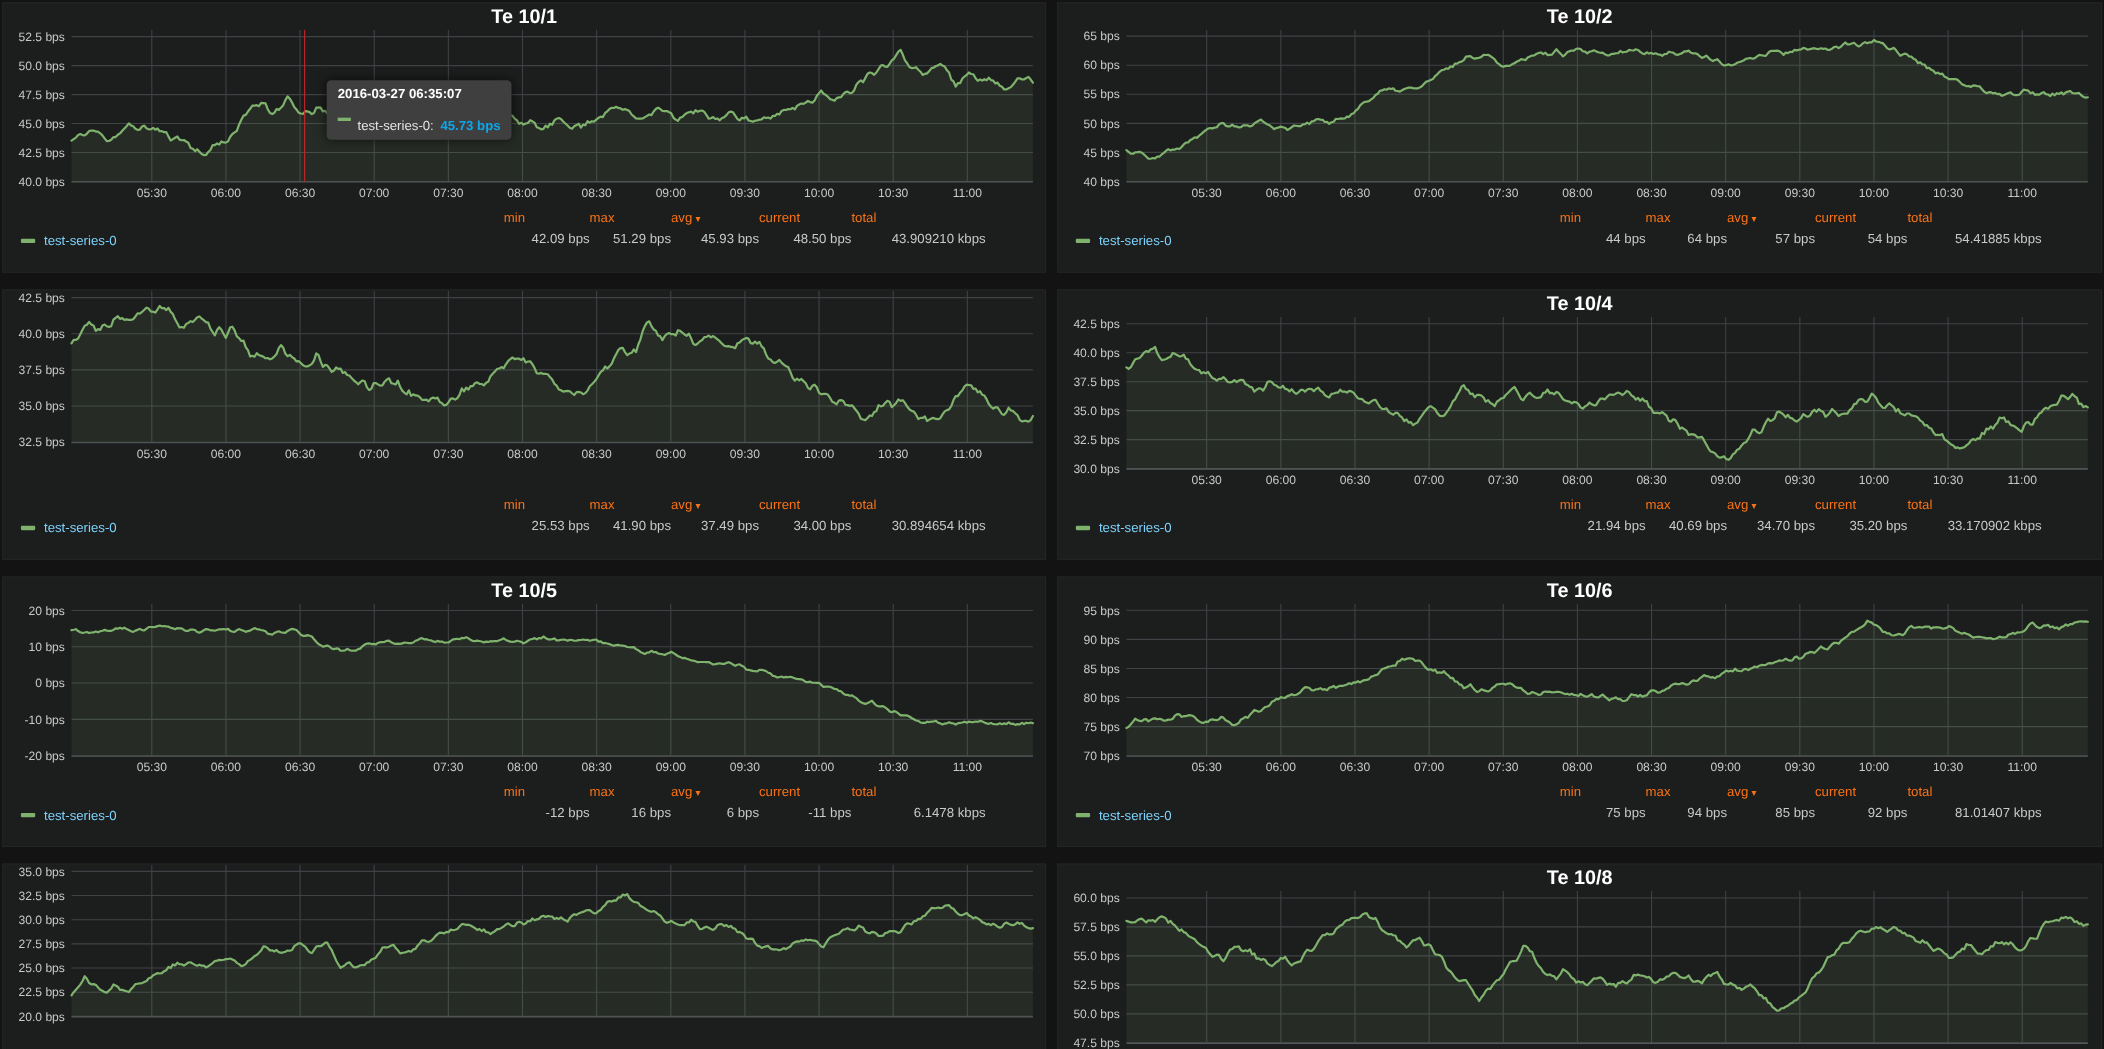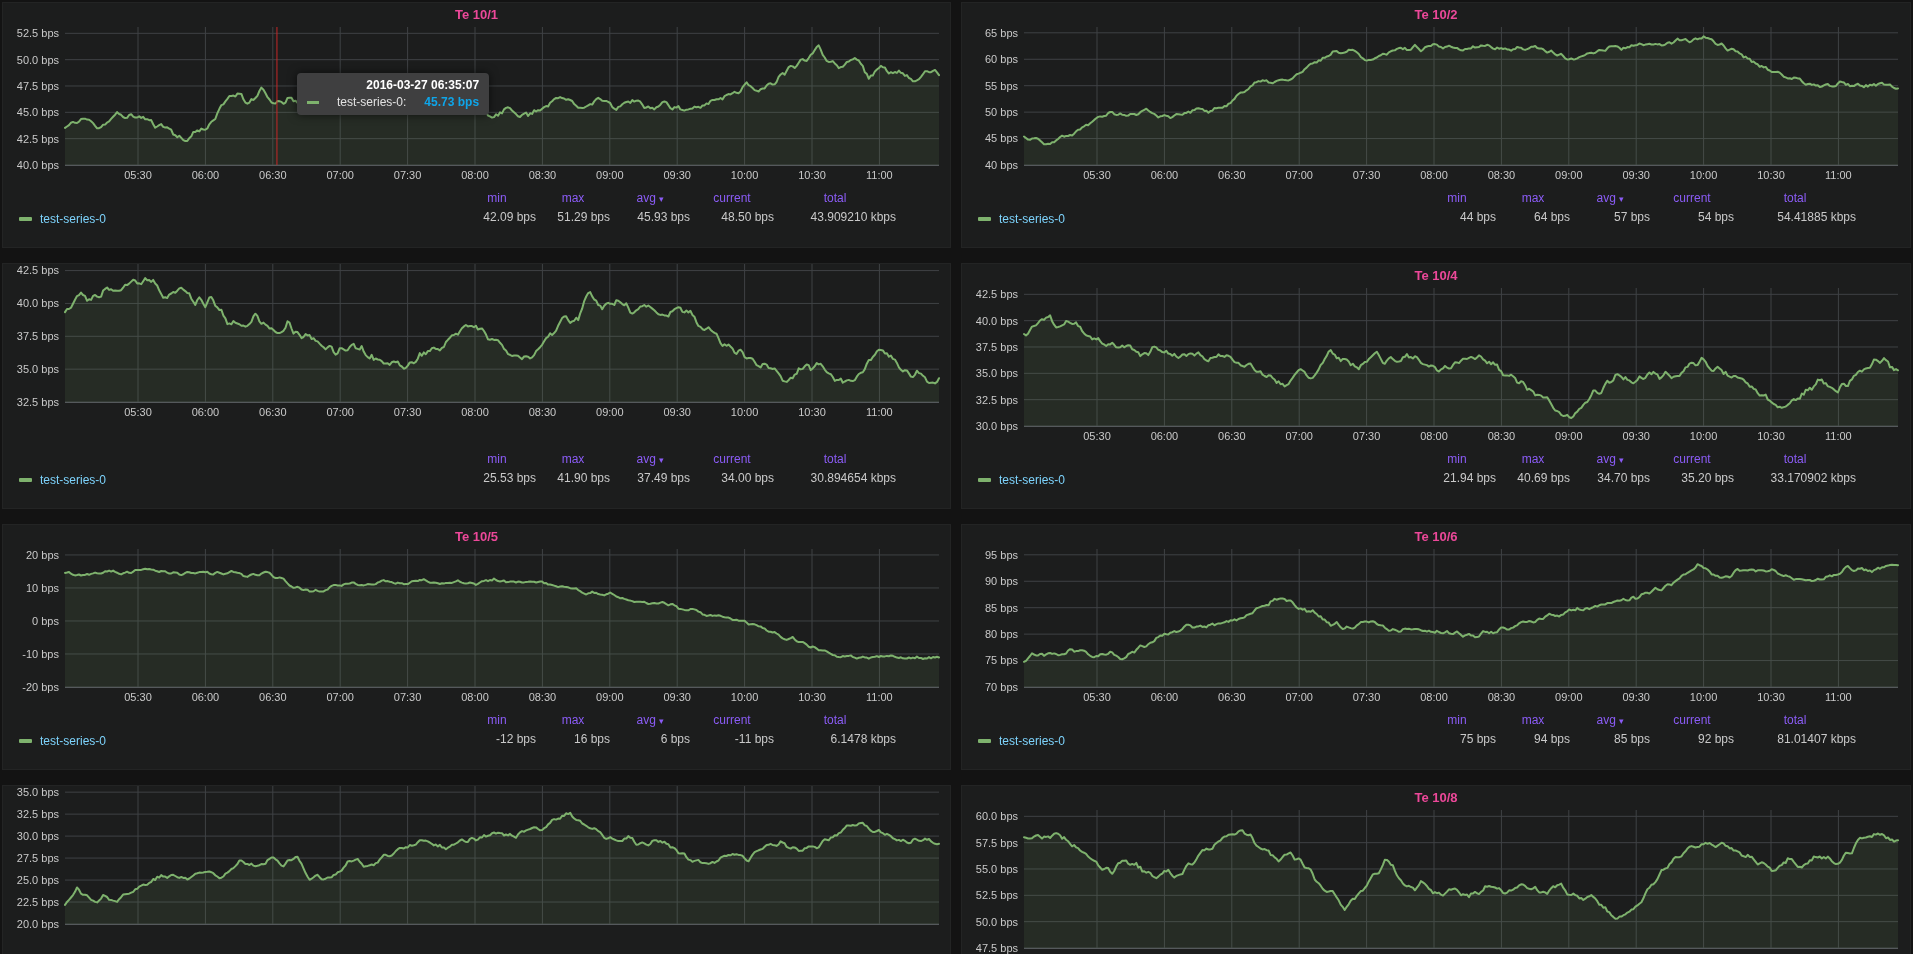--- a/index.html
+++ b/index.html
@@ -1,38 +1,38 @@
 <!DOCTYPE html>
 <html><head>
 <meta charset="utf-8">
 <style>
   html,body{margin:0;padding:0;background:#131313;width:1913px;height:954px;overflow:hidden;
     font-family:"Liberation Sans",sans-serif;}
   #grid{display:grid;grid-template-columns:949px 950px;grid-auto-rows:246px;gap:15px 10px;padding:2px;}
   .panel{position:relative;background:#1c1d1d;overflow:hidden;border:1px solid #232424;box-sizing:border-box;}
-  .panel-title{height:24px;line-height:24px;text-align:center;font-size:13px;font-weight:bold;color:#ec4899;cursor:pointer;}
+  .panel-title{height:24px;line-height:24px;text-align:center;font-size:18px;font-weight:bold;color:#ffffff;cursor:pointer;}
   .chart{position:relative;display:block;}
   svg{display:block;}
   .grid-line{stroke:#3f4245;stroke-width:1;}
   .axis-line{stroke:#55595c;stroke-width:1;}
   .tick{fill:#c9c9c9;font-size:11px;font-family:"Liberation Sans",sans-serif;}
   .series-line{fill:none;stroke-width:2;stroke-linejoin:round;stroke-linecap:round;}
   .crosshair{stroke:#c62828;stroke-width:1;}
   .legend{position:absolute;left:0;right:0;top:182px;height:60px;font-size:12px;}
   .legend-table{position:absolute;right:54px;top:6px;display:grid;grid-template-columns:78px 74px 80px 84px 122px;row-gap:5px;}
-  .lh{color:#8b5cf6;text-align:center;cursor:pointer;white-space:nowrap;}
+  .lh{color:#f97316;text-align:left;cursor:pointer;white-space:nowrap;}
   .lh .caret{font-size:9px;margin-left:3px;}
   .lv{color:#c9c9c9;text-align:right;white-space:nowrap;}
   .series-key{position:absolute;left:16px;top:27px;display:flex;align-items:center;cursor:pointer;}
   .swatch{display:inline-block;width:13px;height:4px;border-radius:1px;margin-right:8px;}
   .series-name{color:#7dd3fc;}
   .tooltip{position:absolute;left:294px;top:70px;background:#3f3f40;border-radius:4px;padding:5px 10px 6px;
     box-shadow:0 0 10px rgba(0,0,0,.6);font-size:12px;color:#e2e2e2;white-space:nowrap;z-index:5;}
-  .tt-time{font-weight:bold;color:#fff;text-align:right;margin-bottom:3px;}
-  .tt-row{display:flex;align-items:center;gap:12px;}
+  .tt-time{font-weight:bold;color:#fff;text-align:left;margin-bottom:15px;}
+  .tt-row{display:flex;}
   .tt-swatch{display:inline-block;width:12px;height:3px;margin-right:6px;}
   .tt-value{font-weight:bold;color:#0ea5e9;margin-left:6px;}
 </style>
 </head>
 <body>
 
 <div id="grid">
     <div class="panel">
       <div class="panel-title">Te 10/1</div>
       <div class="chart">

